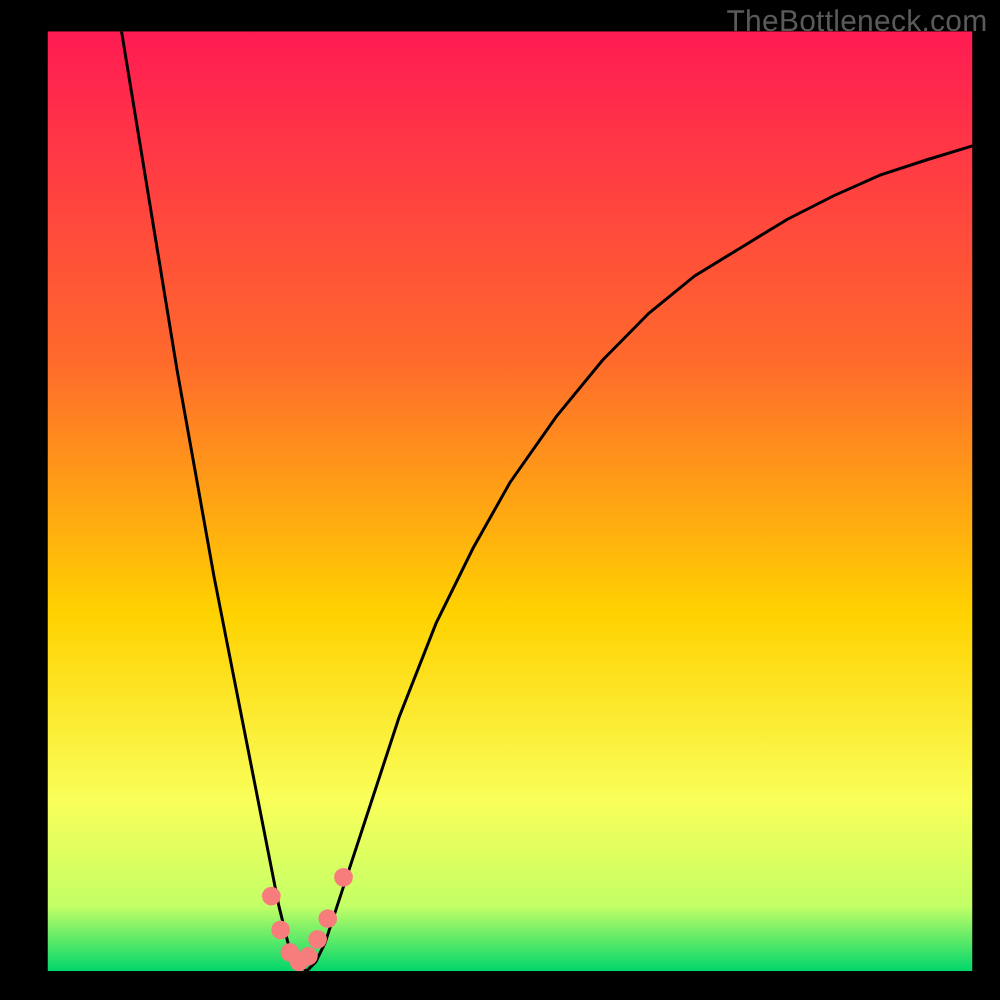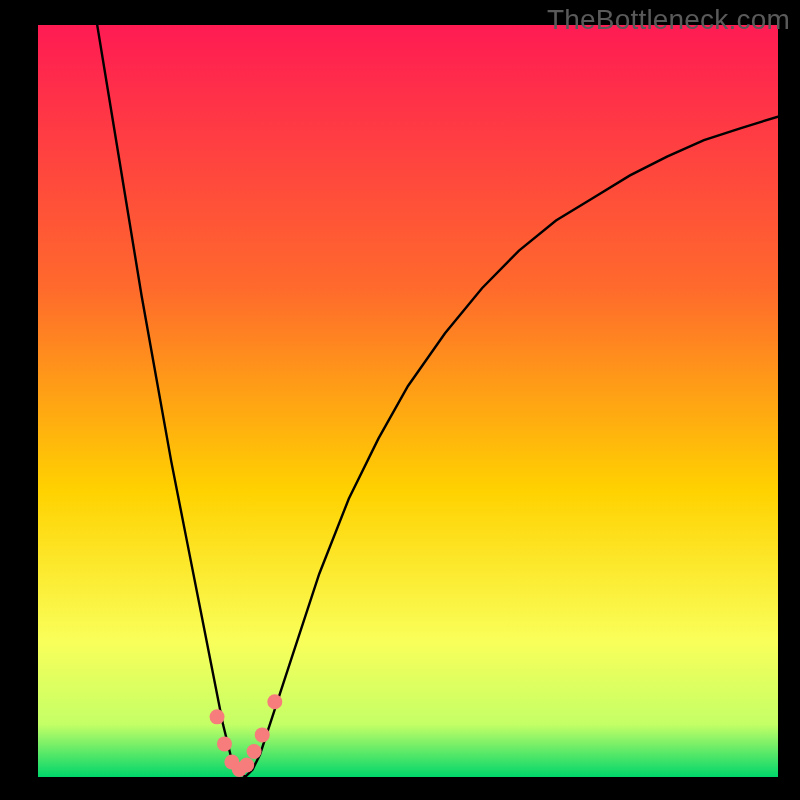--- a/index.html
+++ b/index.html
@@ -24,21 +24,21 @@
     left: 38px;
     top: 25px;
     width: 740px;
     height: 752px;
   }
   .watermark {
     position: absolute;
     top: 4px;
     right: 10px;
     color: #5a5a5a;
-    font-size: 28px;
+    font-size: 24px;
     font-weight: 500;
     letter-spacing: 0.2px;
     user-select: none;
   }
   svg { display: block; }
 </style>
 </head>
 <body>
 
 <div class="frame">

